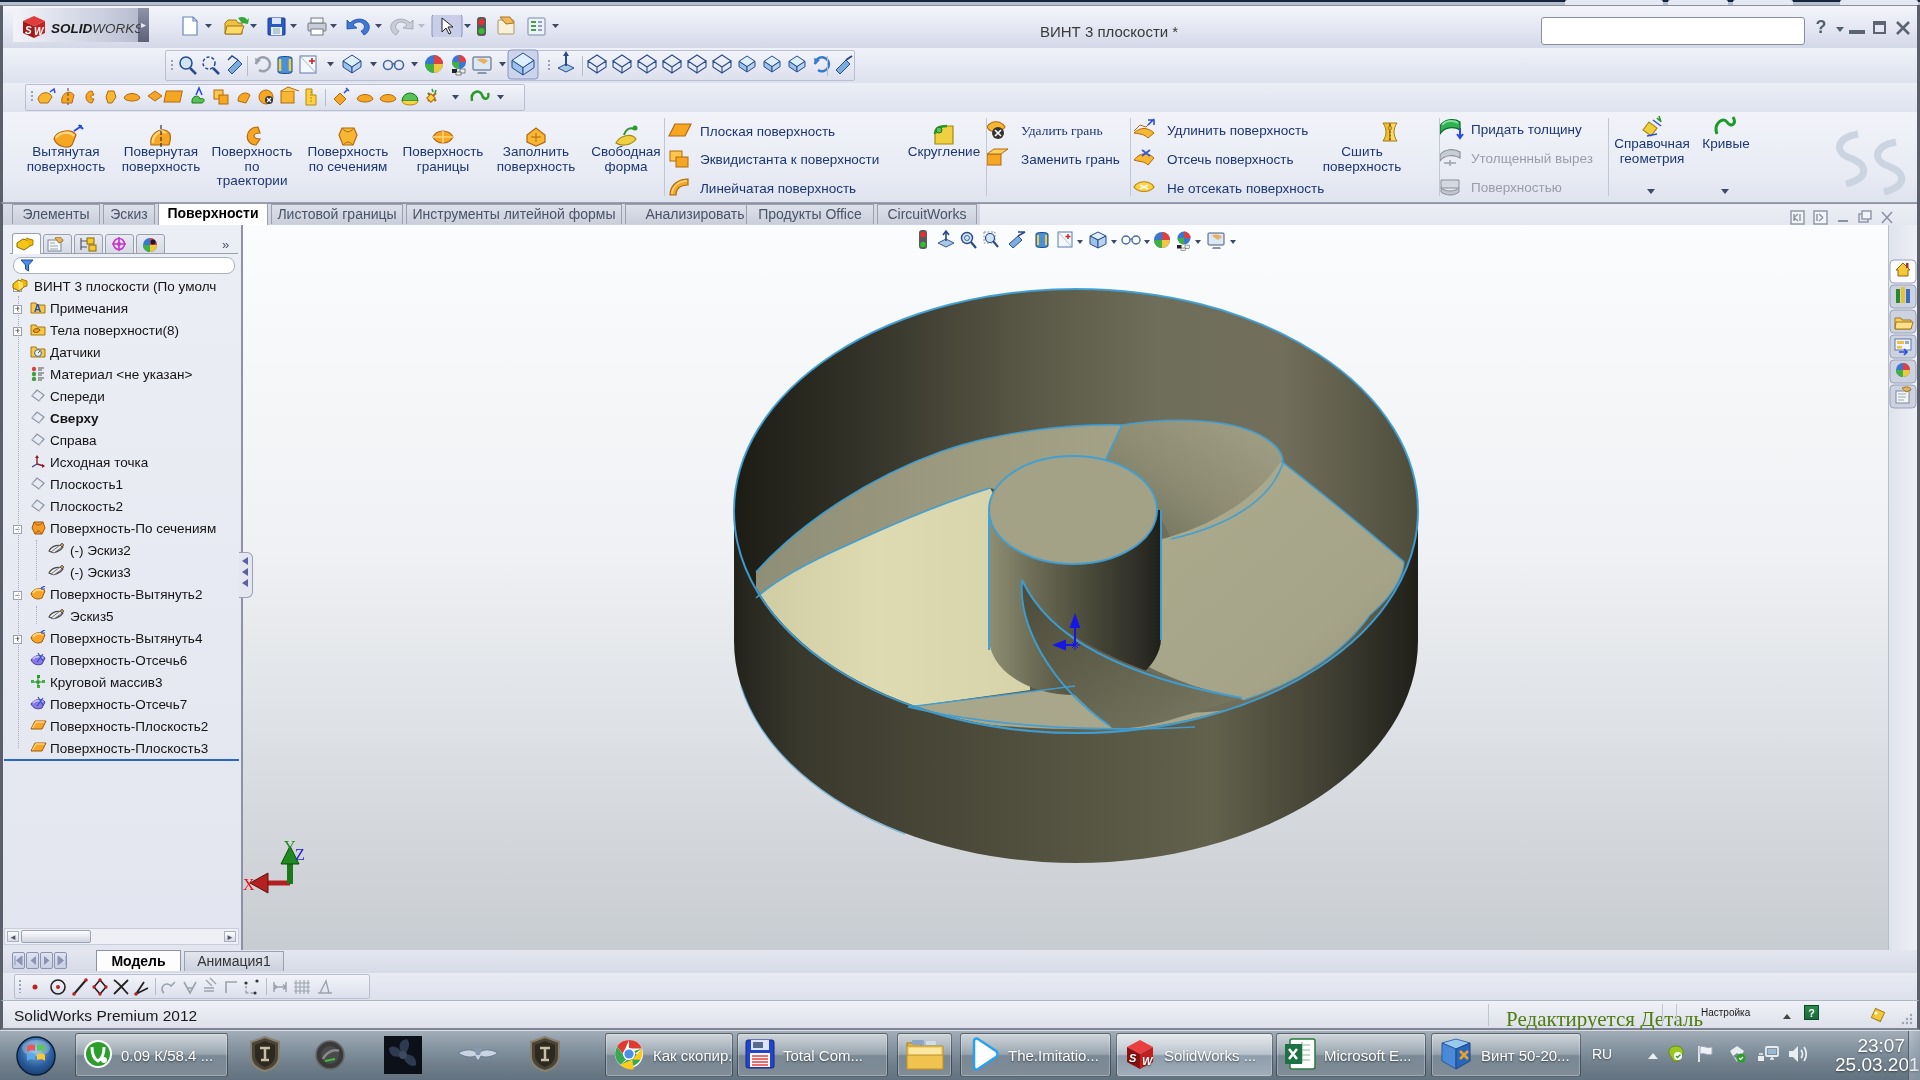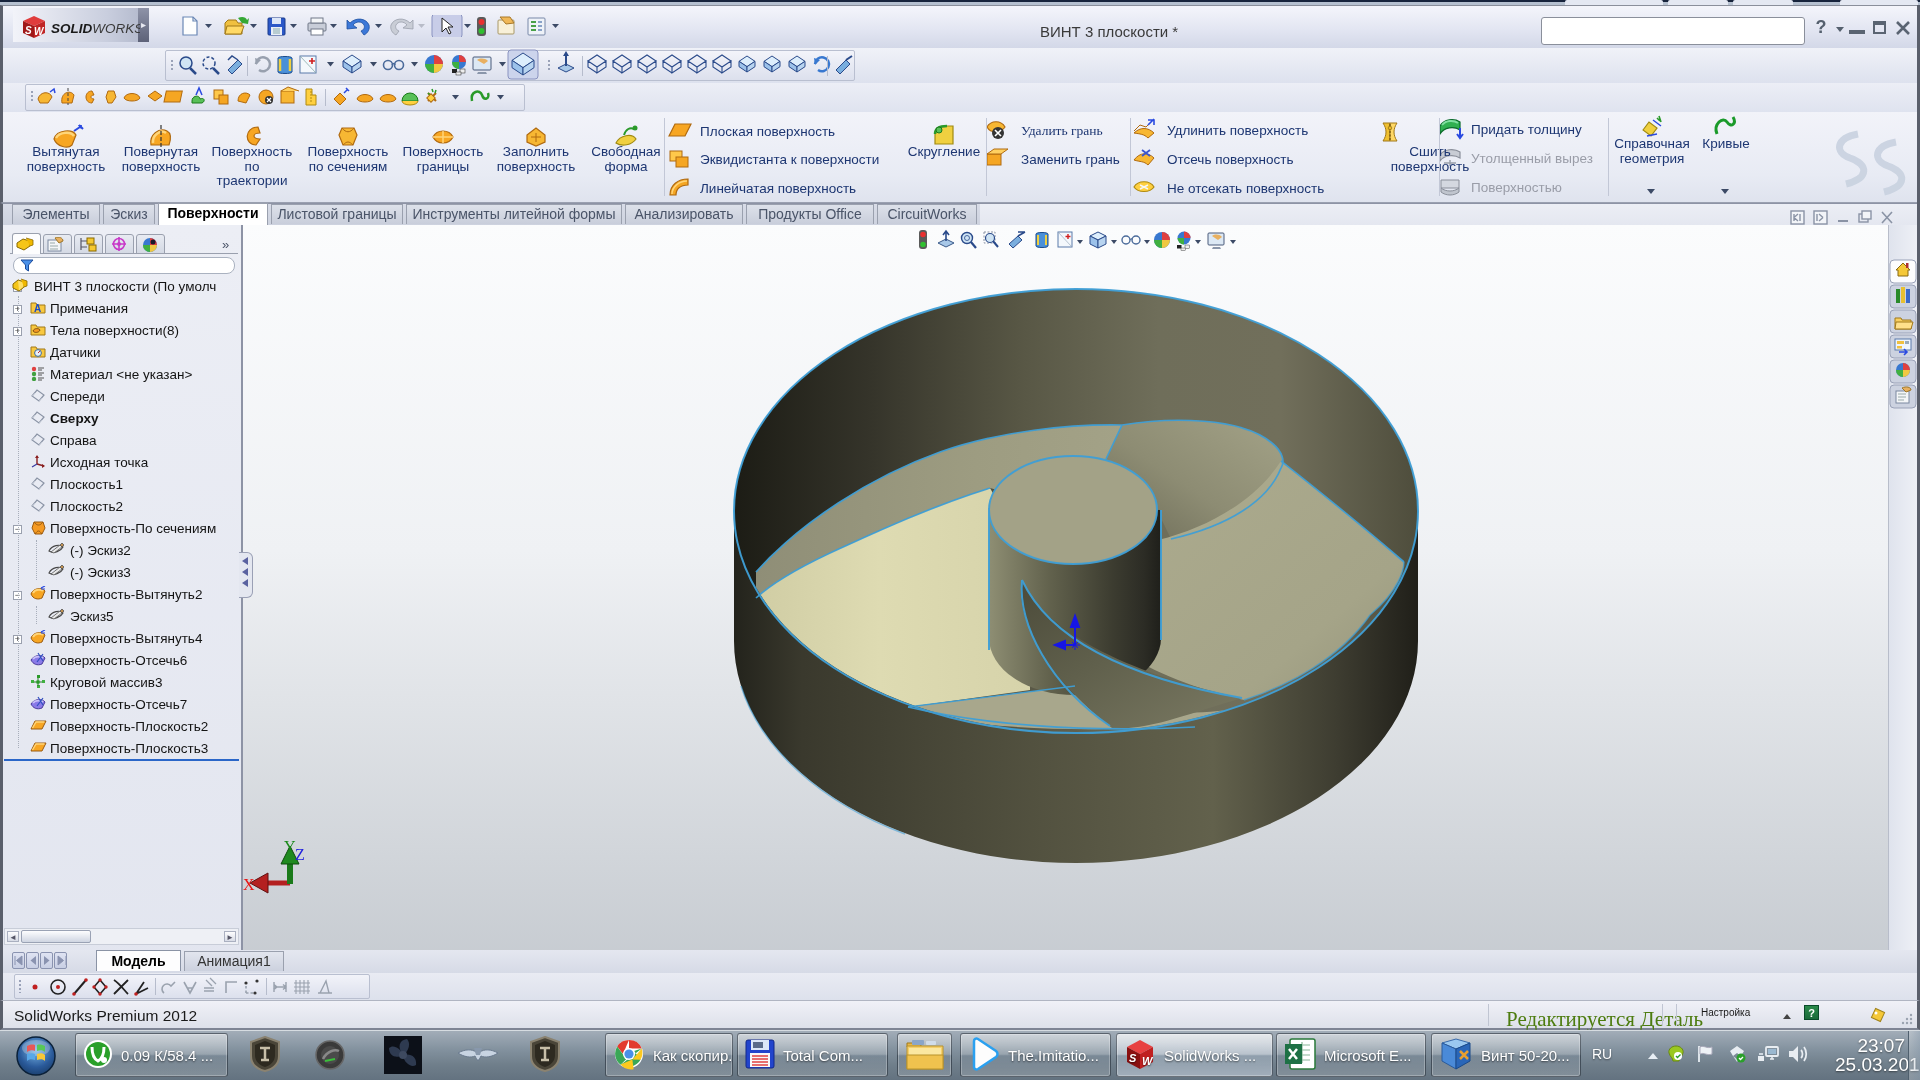--- a/index.html
+++ b/index.html
@@ -365,38 +365,38 @@
   <div class="riblabel abs" style="left:576px;top:145px;width:100px;">Свободная<br>форма</div>
   <div class="riblist abs" style="left:700px;top:124px;">Плоская поверхность</div>
   <div class="riblist abs" style="left:700px;top:152px;">Эквидистанта к поверхности</div>
   <div class="riblist abs" style="left:700px;top:181px;">Линейчатая поверхность</div>
   <div class="riblabel abs" style="left:901px;top:145px;width:86px;">Скругление</div>
   <div class="riblist abs" style="left:1021px;top:123px;font-family:Liberation Serif, serif;">Удалить грань</div>
   <div class="riblist abs" style="left:1021px;top:152px;">Заменить грань</div>
   <div class="riblist abs" style="left:1167px;top:123px;">Удлинить поверхность</div>
   <div class="riblist abs" style="left:1167px;top:152px;">Отсечь поверхность</div>
   <div class="riblist abs" style="left:1167px;top:181px;">Не отсекать поверхность</div>
-  <div class="riblabel abs" style="left:1380px;top:145px;width:100px;">Сшить<br>поверхность</div>
+  <div class="riblabel abs" style="left:1312px;top:145px;width:100px;">Сшить<br>поверхность</div>
   <div class="riblist abs" style="left:1471px;top:122px;">Придать толщину</div>
   <div class="riblist gray abs" style="left:1471px;top:151px;">Утолщенный вырез</div>
   <div class="riblist gray abs" style="left:1471px;top:180px;">Поверхностью</div>
   <div class="riblabel abs" style="left:1606px;top:137px;width:92px;">Справочная<br>геометрия</div>
   <div class="riblabel abs" style="left:1694px;top:137px;width:64px;">Кривые</div>
   <div class="ribsep" style="left:664px;"></div>
     <div class="ribsep" style="left:986px;"></div>
   <div class="ribsep" style="left:1130px;"></div>
   <div class="ribsep" style="left:1439px;"></div>
   <div class="ribsep" style="left:1608px;"></div>
 
   <div class="tab" style="left:12px;width:88px;">Элементы</div>
   <div class="tab" style="left:103px;width:52px;">Эскиз</div>
   <div class="tab active" style="left:158px;top:203px;height:22px;width:110px;">Поверхности</div>
   <div class="tab" style="left:271px;width:132px;">Листовой границы</div>
   <div class="tab" style="left:406px;width:216px;">Инструменты литейной формы</div>
-  <div class="tab" style="left:625px;width:118px;">Анализировать</div>
+  <div class="tab" style="left:625px;width:140px;">Анализировать</div>
   <div class="tab" style="left:746px;width:128px;">Продукты Office</div>
   <div class="tab" style="left:877px;width:100px;">CircuitWorks</div>
   <svg class="icon" style="left:1790px;top:210px;" width="120" height="16" viewBox="0 0 120 16">
     <g stroke="#8a93a5" fill="none" stroke-width="1.4">
       <rect x="1" y="1" width="13" height="13" fill="#f2f4f8"></rect>
         <path d="M 4,4 L 4,11 M 4,7.5 L 8,4 M 4,7.5 L 8,11 M 10,4 L 10,11"></path>
       <rect x="24" y="1" width="13" height="13" fill="#f2f4f8"></rect>
         <path d="M 27,4 L 27,11 M 33,7.5 L 29,4 M 33,7.5 L 29,11"></path>
       <path d="M 48,11 L 58,11" stroke-width="2"></path>
       <rect x="69" y="4" width="9" height="8"></rect>

